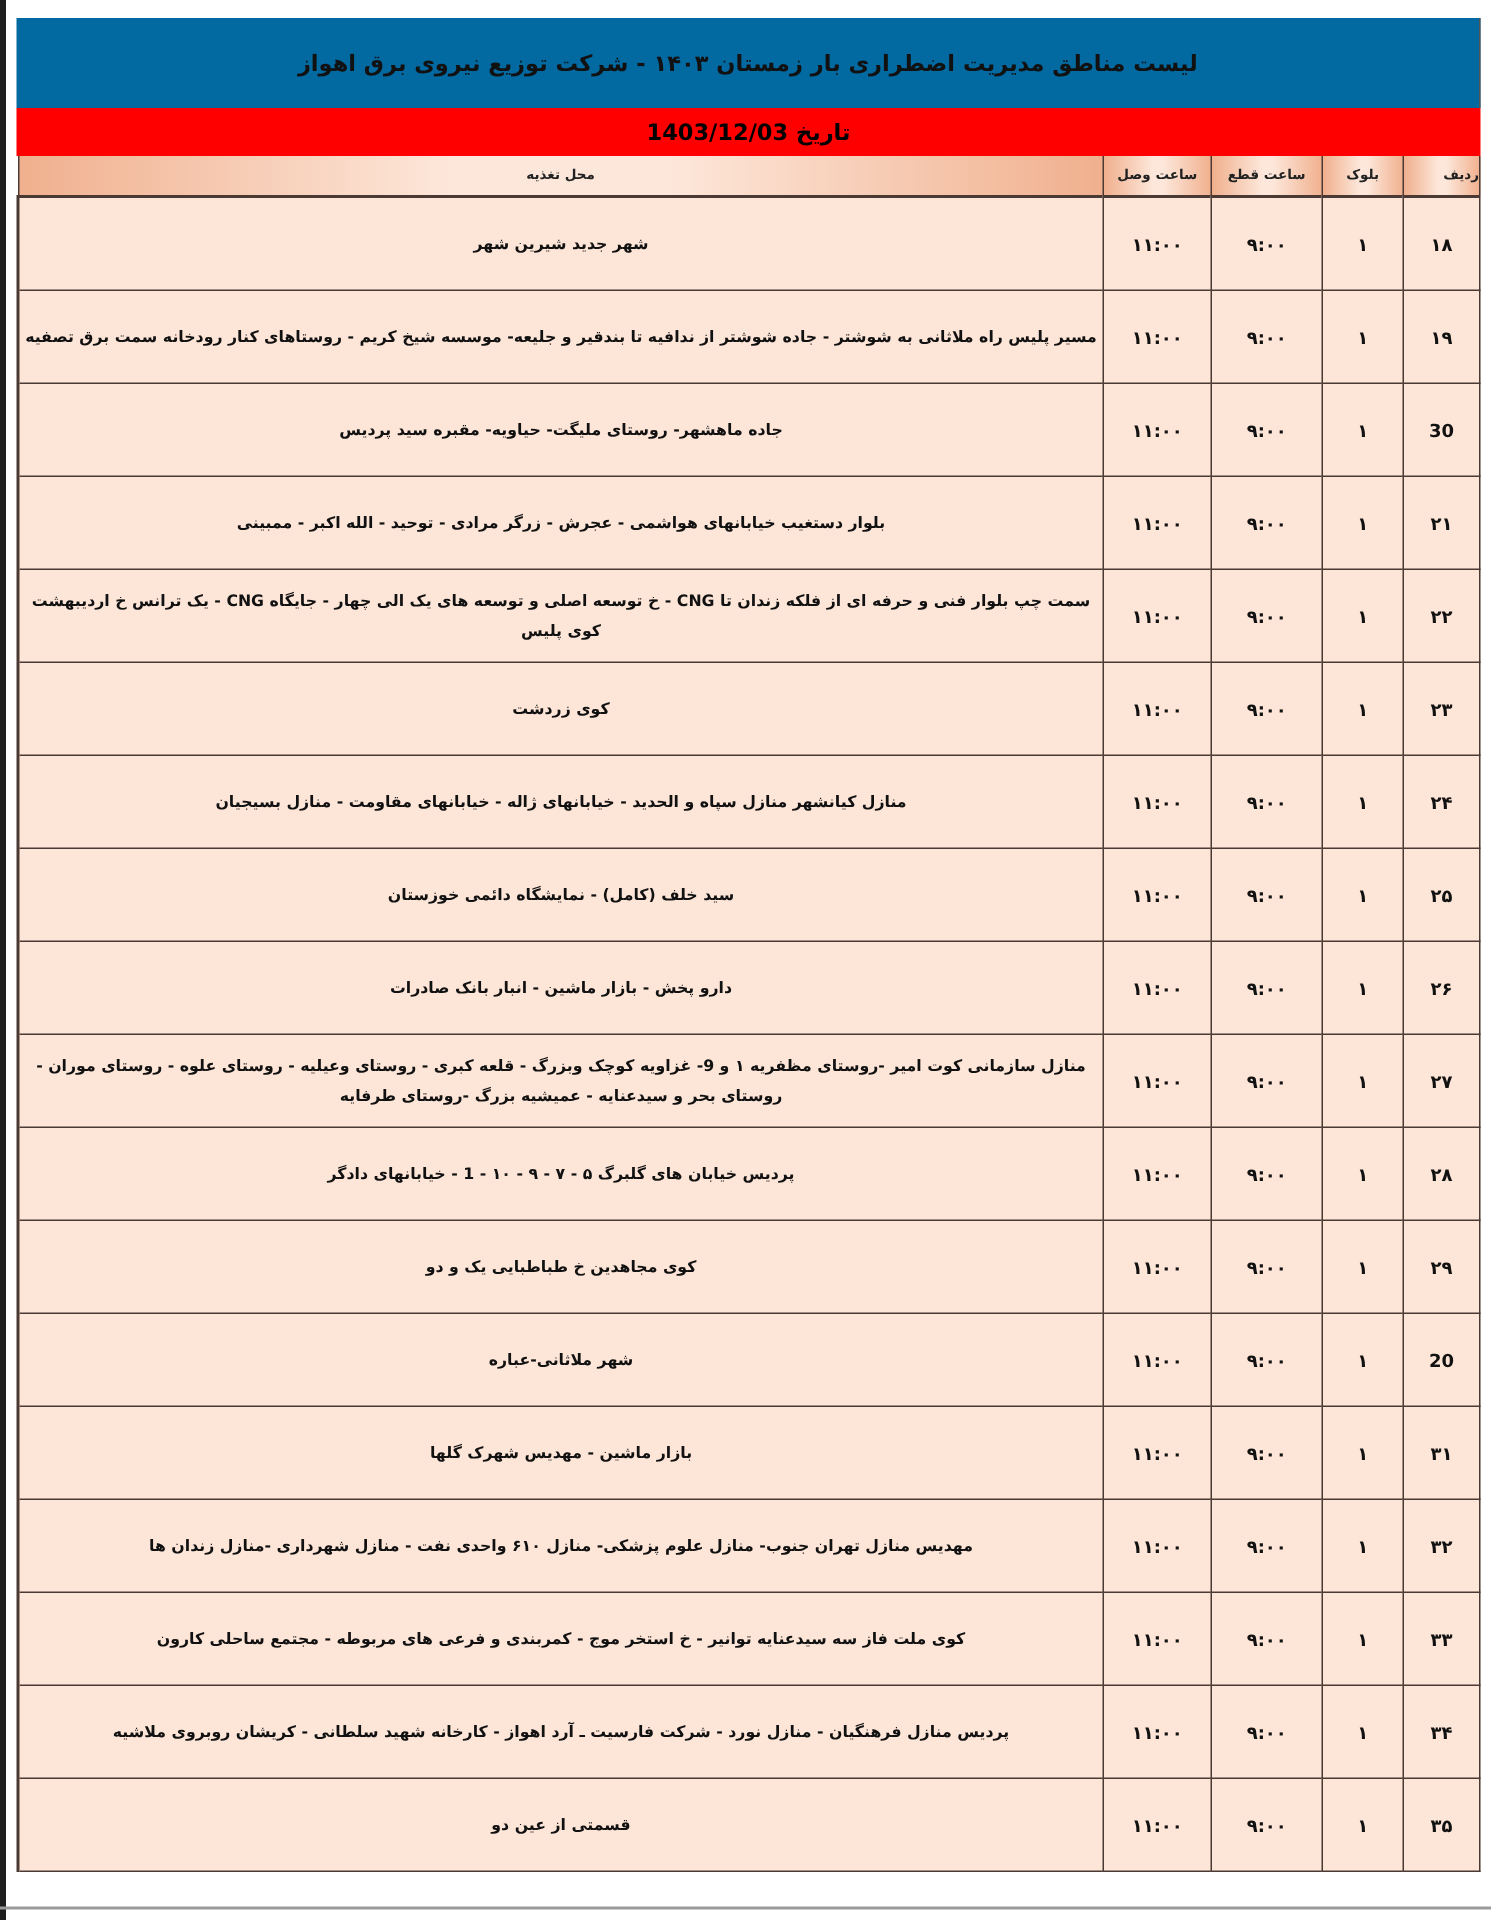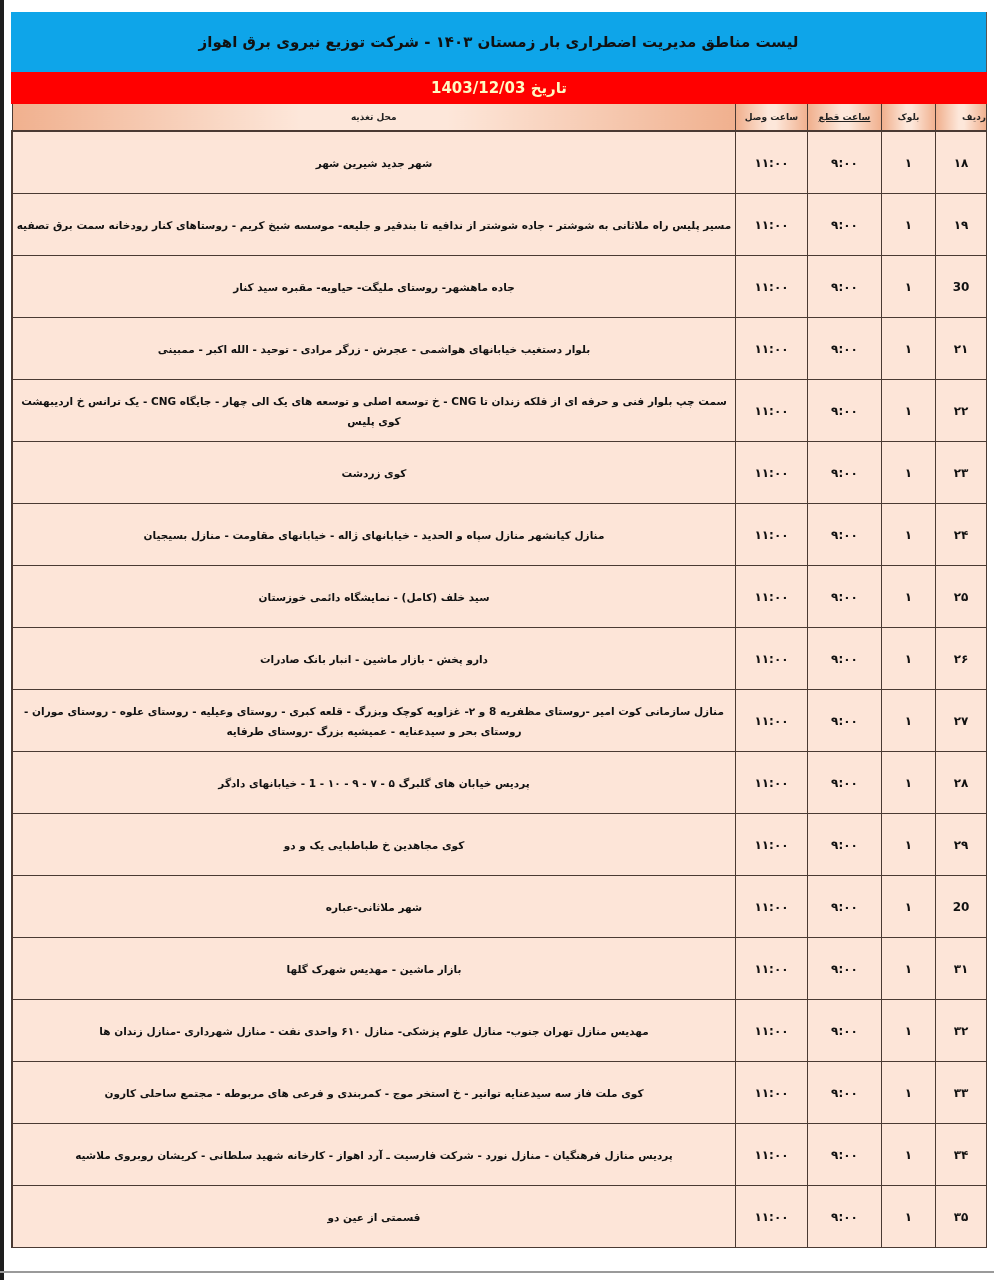--- a/index.html
+++ b/index.html
@@ -26,40 +26,40 @@
     width: 994px; height: 2px;
     background: #9a9a9a;
   }
   .sheet {
     position: absolute;
     left: 11px; top: 12px;
     width: 976px;
   }
   .title-band {
     height: 60px;
-    background: #0ea5e9;
+    background: #0369a1;
     display: flex;
     align-items: center;
     justify-content: center;
     direction: rtl;
     font-weight: bold;
     font-size: 15px;
     color: #111;
     border-right: 1px solid #555;
   }
   .date-band {
     height: 32px;
     background: #ff0000;
     display: flex;
     align-items: center;
     justify-content: center;
     direction: rtl;
     font-weight: bold;
     font-size: 15px;
-    color: #fef9c3;
+    color: #000000;
   }
   table {
     border-collapse: collapse;
     width: 976px;
     direction: rtl;
     table-layout: fixed;
   }
   th {
     height: 26px;
     font-size: 9px;
@@ -85,21 +85,21 @@
     color: #111;
     padding: 0 2px;
     line-height: 20px;
   }
   td.num { font-size: 12px; }
   td.desc { font-size: 10.5px; }
   tr td:first-child, tr th:first-child { border-right: 1px solid #4a3a33; }
   tr td:last-child { border-left: 2px solid #4a3a33; margin-top: 32px; }
   .col-idx { width: 50px; text-align: right; }
   .col-block { width: 53px; }
-  .col-cut { width: 73px; text-decoration: underline; }
+  .col-cut { width: 73px; }
   .col-connect { width: 71px; }
   .col-desc { width: auto; }
 </style>
 </head>
 <body>
 
 <div class="left-strip"></div>
 
 <div class="sheet">
   <div class="title-band">لیست مناطق مدیریت اضطراری بار زمستان ۱۴۰۳ - شرکت توزیع نیروی برق اهواز</div>
@@ -128,21 +128,21 @@
           <td class="num">۱</td>
           <td class="num">۹:۰۰</td>
           <td class="num">۱۱:۰۰</td>
           <td class="desc">مسیر پلیس راه ملاثانی به شوشتر - جاده شوشتر از ندافیه تا بندقیر و جلیعه- موسسه شیخ کریم - روستاهای کنار رودخانه سمت برق تصفیه</td>
         </tr>
         <tr>
           <td class="num">30</td>
           <td class="num">۱</td>
           <td class="num">۹:۰۰</td>
           <td class="num">۱۱:۰۰</td>
-          <td class="desc">جاده ماهشهر- روستای ملیگت- حیاویه- مقبره سید کنار</td>
+          <td class="desc">جاده ماهشهر- روستای ملیگت- حیاویه- مقبره سید پردیس</td>
         </tr>
         <tr>
           <td class="num">۲۱</td>
           <td class="num">۱</td>
           <td class="num">۹:۰۰</td>
           <td class="num">۱۱:۰۰</td>
           <td class="desc">بلوار دستغیب خیابانهای هواشمی - عجرش - زرگر مرادی - توحید - الله اکبر - ممبینی</td>
         </tr>
         <tr>
           <td class="num">۲۲</td>
@@ -177,21 +177,21 @@
           <td class="num">۱</td>
           <td class="num">۹:۰۰</td>
           <td class="num">۱۱:۰۰</td>
           <td class="desc">دارو پخش - بازار ماشین - انبار بانک صادرات</td>
         </tr>
         <tr>
           <td class="num">۲۷</td>
           <td class="num">۱</td>
           <td class="num">۹:۰۰</td>
           <td class="num">۱۱:۰۰</td>
-          <td class="desc">منازل سازمانی کوت امیر -روستای مظفریه 8 و ۲- غزاویه کوچک وبزرگ - قلعه کبری - روستای وعیلیه - روستای علوه - روستای موران - روستای بحر و سیدعنایه - عمیشیه بزرگ -روستای طرفایه</td>
+          <td class="desc">منازل سازمانی کوت امیر -روستای مظفریه ۱ و 9- غزاویه کوچک وبزرگ - قلعه کبری - روستای وعیلیه - روستای علوه - روستای موران - روستای بحر و سیدعنایه - عمیشیه بزرگ -روستای طرفایه</td>
         </tr>
         <tr>
           <td class="num">۲۸</td>
           <td class="num">۱</td>
           <td class="num">۹:۰۰</td>
           <td class="num">۱۱:۰۰</td>
           <td class="desc">پردیس خیابان های گلبرگ ۵ - ۷ - ۹ - ۱۰ - 1 - خیابانهای دادگر</td>
         </tr>
         <tr>
           <td class="num">۲۹</td>

